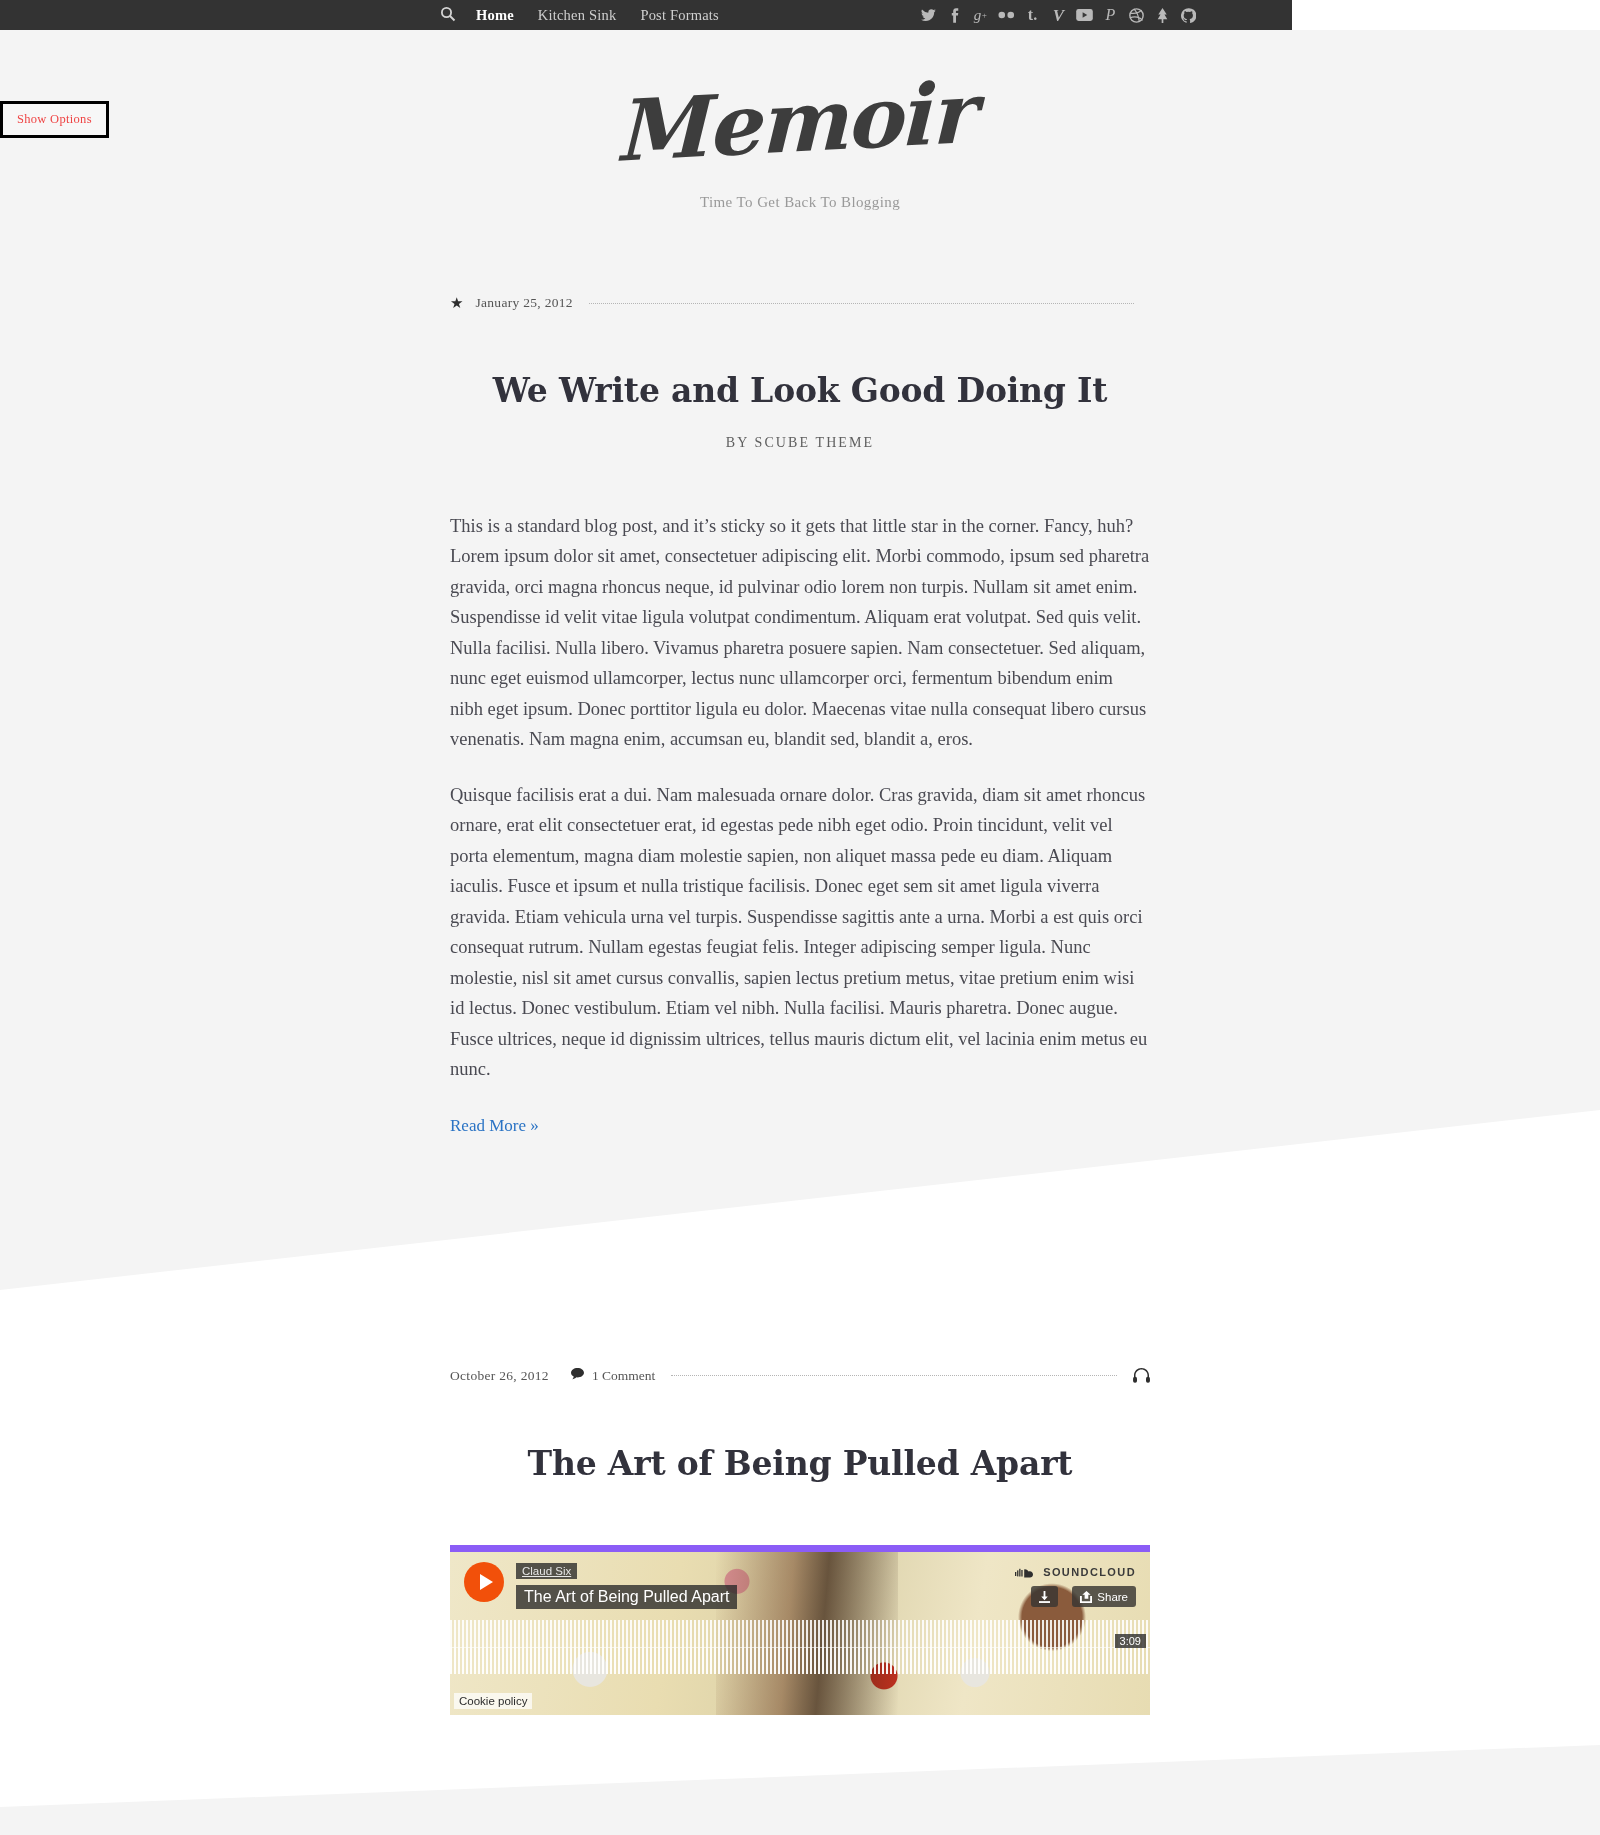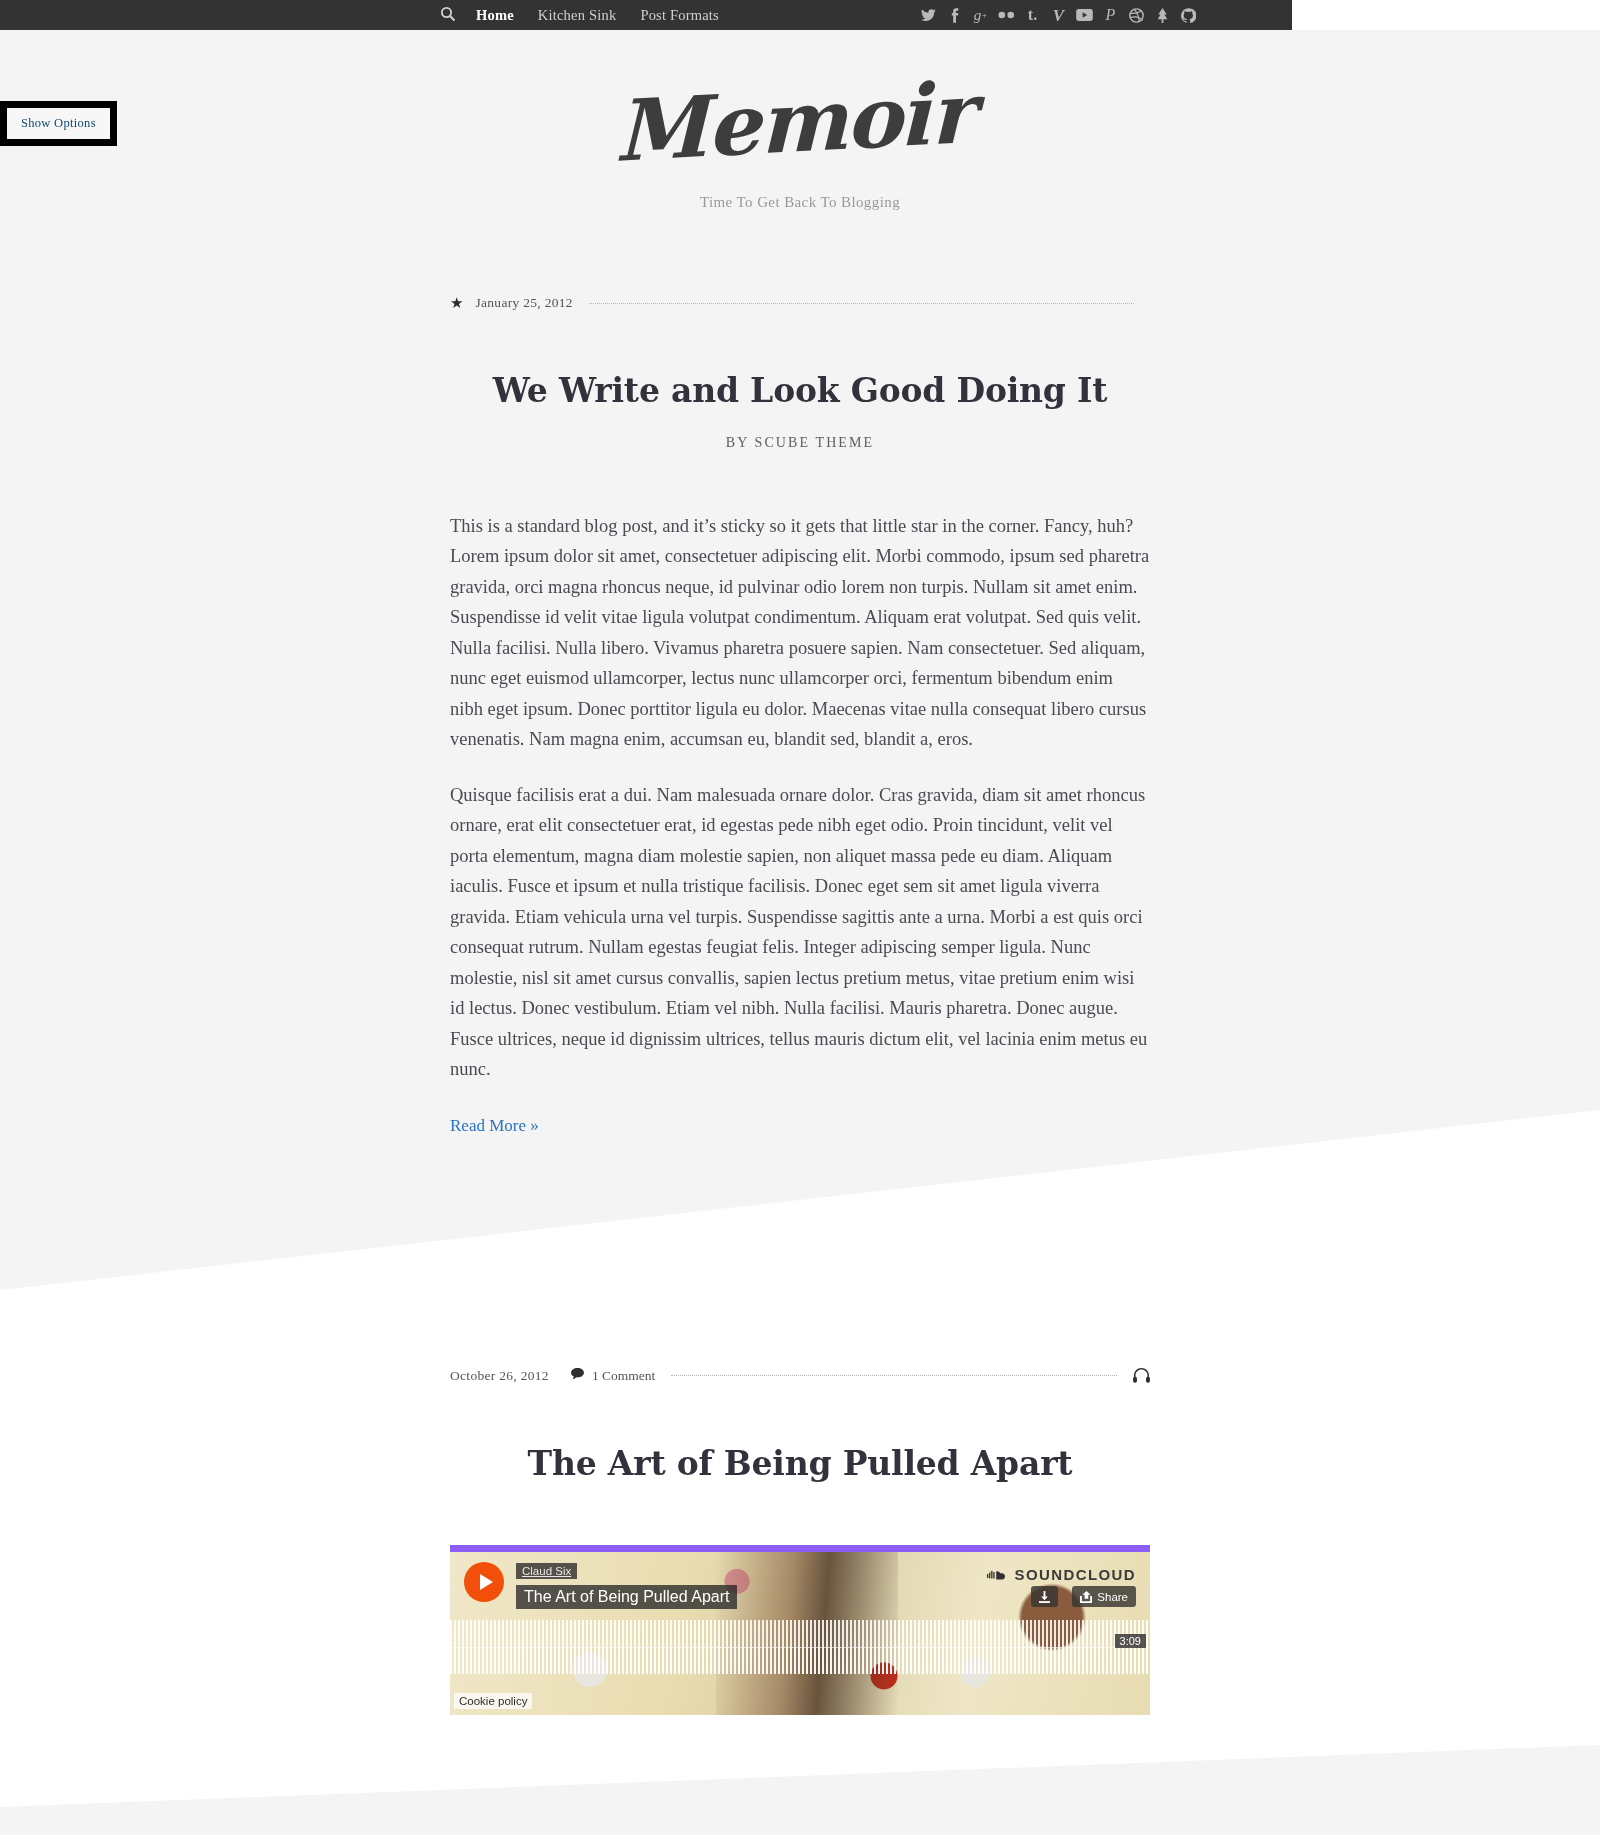--- a/index.html
+++ b/index.html
@@ -42,23 +42,23 @@
     cursor:pointer; display:inline-flex; align-items:center;
     justify-content:center; width:17px; height:20px;
     font-family:"DejaVu Sans", sans-serif;
   }
   .soc svg{ display:block; fill:#b9b9b9; }
 
   
   .show-options{
     position:absolute; left:0px; top:101px;
     padding:8px 14px;
-    background:#f7f7f7; border:7px solid #000000;
+    background:#f7f7f7; border:3px solid #000000;
     font-family:"Liberation Serif", serif; font-size:12.5px;
-    color:#0c4a6e; cursor:pointer; z-index:45;
+    color:#ef4444; cursor:pointer; z-index:45;
     letter-spacing:.3px;
   }
 
   
   .band-gray{
     position:absolute; left:0; top:30px; width:1600px; height:1290px;
     background:#f4f4f4;
     z-index:1;
     clip-path: polygon(0 0, 1600px 0, 1600px 1080px, 0 1260px);
   }
@@ -193,21 +193,21 @@
   .sc-track{
     position:absolute; left:66px; top:33px;
     background:rgba(40,40,40,.78); color:#ffffff;
     font-family:"Liberation Sans", sans-serif; font-size:16px;
     padding:3px 8px; cursor:pointer;
   }
   .sc-brand{
     position:absolute; right:14px; top:14px;
     display:flex; align-items:center; gap:6px;
     color:#3a3a3a; font-family:"Liberation Sans", sans-serif;
-    font-size:15px; font-weight:bold; letter-spacing:1.4px;
+    font-size:11px; font-weight:bold; letter-spacing:1.4px;
   }
   .sc-cloud{ display:inline-flex; }
   .sc-cloud svg{ display:block; fill:#2f2f2f; }
   .sc-actions{
     position:absolute; right:14px; top:34px;
     display:flex; gap:14px;
   }
   .sc-btn{
     background:rgba(56,54,50,.82); color:#fff;
     font-family:"Liberation Sans", sans-serif; font-size:11.5px;

